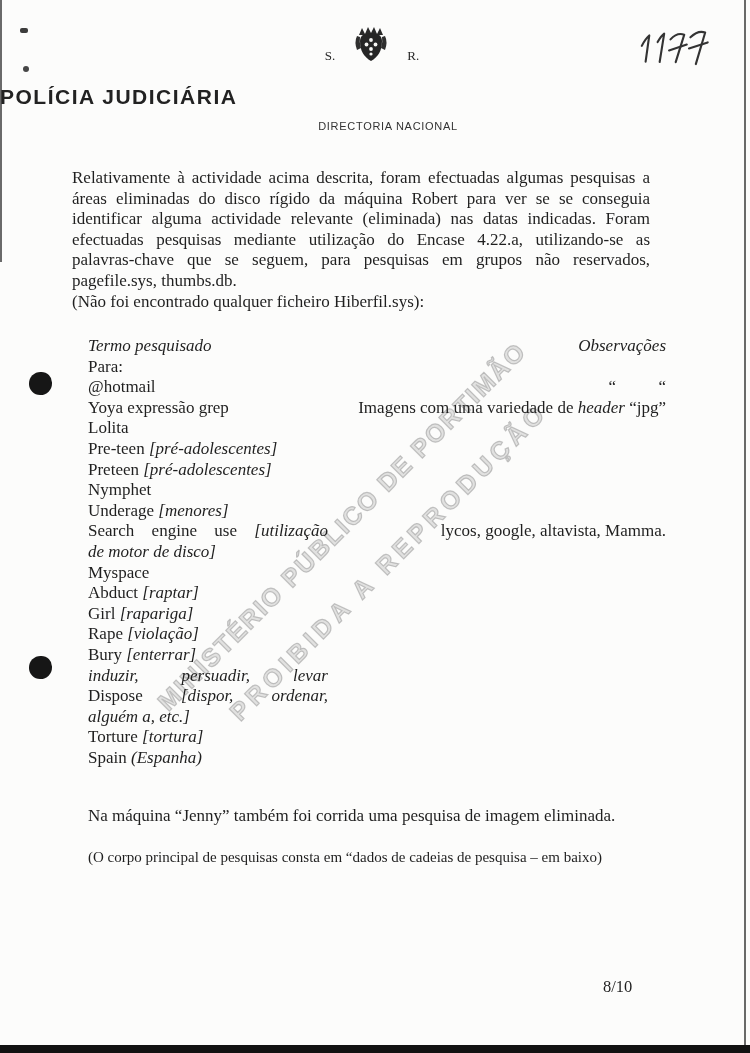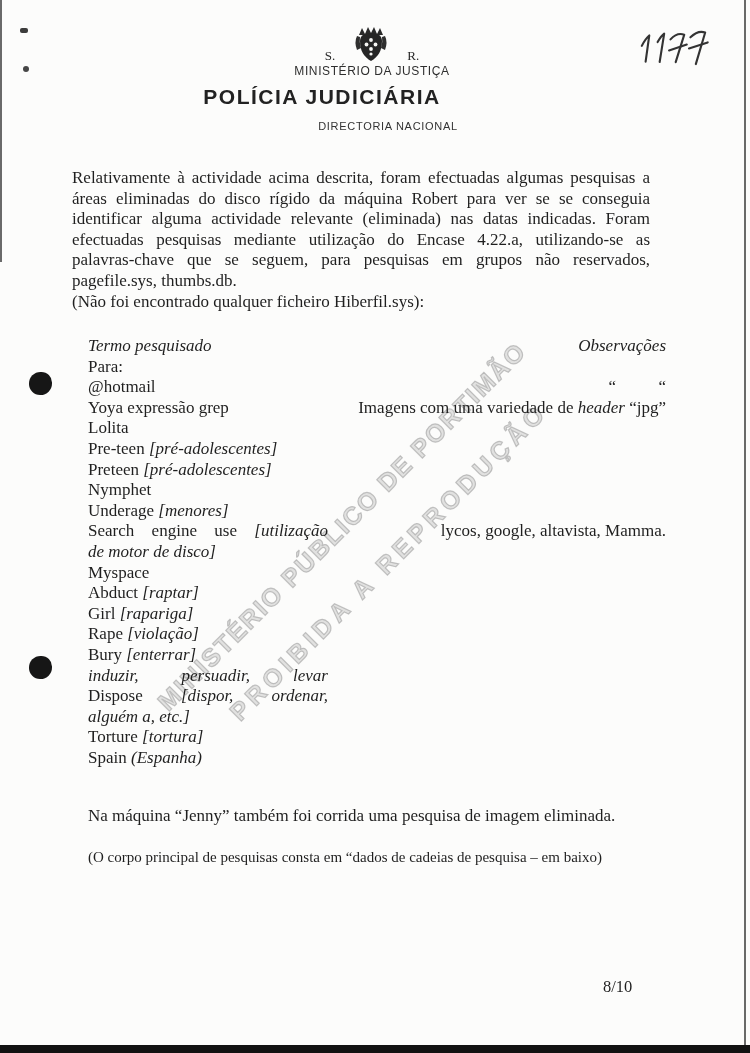--- a/index.html
+++ b/index.html
@@ -19,21 +19,21 @@
       font-size:25px;color:rgba(172,172,172,0.34);-webkit-text-stroke:1.2px rgba(152,152,152,0.55);
       transform:rotate(-45deg);transform-origin:0 0;z-index:1;}
   .wm1{left:152px;top:696px;letter-spacing:2px;}
   .wm2{left:224px;top:706px;letter-spacing:5px;}
   
   .hdr-row{position:absolute;top:26px;left:0;width:744px;display:flex;justify-content:center;
            align-items:flex-end;gap:14px;z-index:2;}
   .initial{font-size:13px;color:#2a2a2a;margin-bottom:4px;}
   .ministry{position:absolute;top:64px;left:0;width:744px;text-align:center;z-index:2;
             font-family:"Liberation Sans",sans-serif;font-size:12px;letter-spacing:.6px;color:#2e2e2e;}
-  .org{position:absolute;top:85px;left:0;width:644px;text-align:center;z-index:2;
+  .org{position:absolute;top:85px;left:0;width:644px;text-align:left;z-index:2;
        font-family:"Liberation Sans",sans-serif;font-size:21px;font-weight:700;letter-spacing:1.5px;color:#222;}
   .division{position:absolute;top:120px;left:16px;width:744px;text-align:center;z-index:2;
             font-family:"Liberation Sans",sans-serif;font-size:11px;letter-spacing:.7px;color:#333;}
   .handwr{position:absolute;left:638px;top:28px;z-index:2;}
   
   .bodytext{position:absolute;left:72px;top:168px;width:578px;z-index:2;
             font-size:17px;line-height:20.6px;}
   .bodytext p{margin:0;text-align:justify;}
   .stable{position:absolute;left:88px;top:336px;width:578px;z-index:2;font-size:17px;line-height:20.6px;}
   .trow{display:flex;}
@@ -63,21 +63,20 @@
         <path d="M22,7 C28,7 33,9 33,15 C33,25 29,31 22,35 C15,31 11,25 11,15 C11,9 16,7 22,7 Z" fill="#262626"></path>
         <circle cx="22" cy="14" r="1.9" fill="#f6f6f4"></circle>
         <circle cx="17.5" cy="18.5" r="1.9" fill="#f6f6f4"></circle>
         <circle cx="26.5" cy="18.5" r="1.9" fill="#f6f6f4"></circle>
         <circle cx="22" cy="23" r="1.9" fill="#f6f6f4"></circle>
         <circle cx="22" cy="28" r="1.6" fill="#f6f6f4"></circle>
       </svg>
     </span>
     <span class="initial">R.</span>
   </div>
-  <div class="ministry">MINISTÉRIO DA JUSTIÇA</div>
   <div class="org">POLÍCIA JUDICIÁRIA</div>
   <div class="division">DIRECTORIA NACIONAL</div>
 
   <div class="handwr" aria-label="1177">
     <svg width="80" height="42" viewBox="0 0 80 42">
       <g fill="none" stroke="#333" stroke-width="2.1" stroke-linecap="round" stroke-linejoin="round" transform="rotate(-3 40 21)">
         <path d="M4,16 Q8,9 12,6 L7,32"></path>
         <path d="M20,13 Q24,7 27,5 L21,33"></path>
         <path d="M33,11 Q40,4 47,7 L37,34"></path>
         <path d="M31,22 L49,17"></path>

